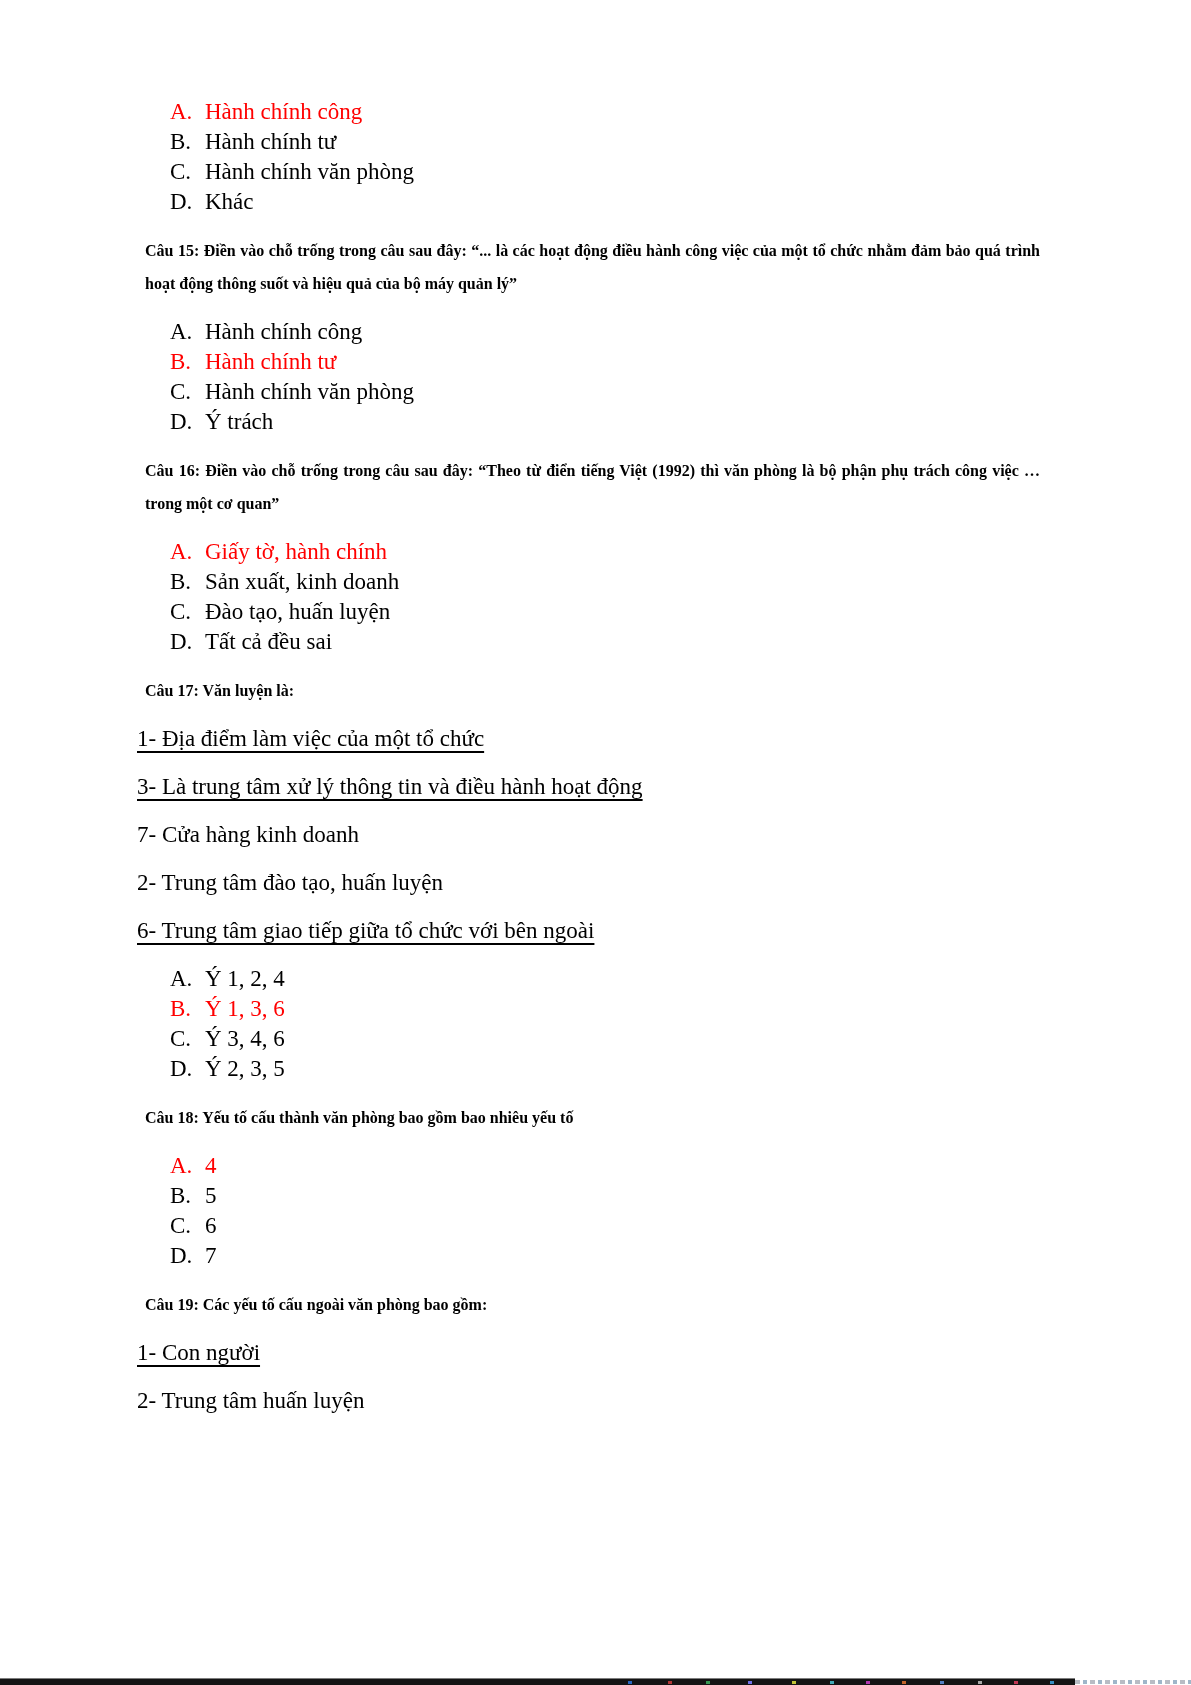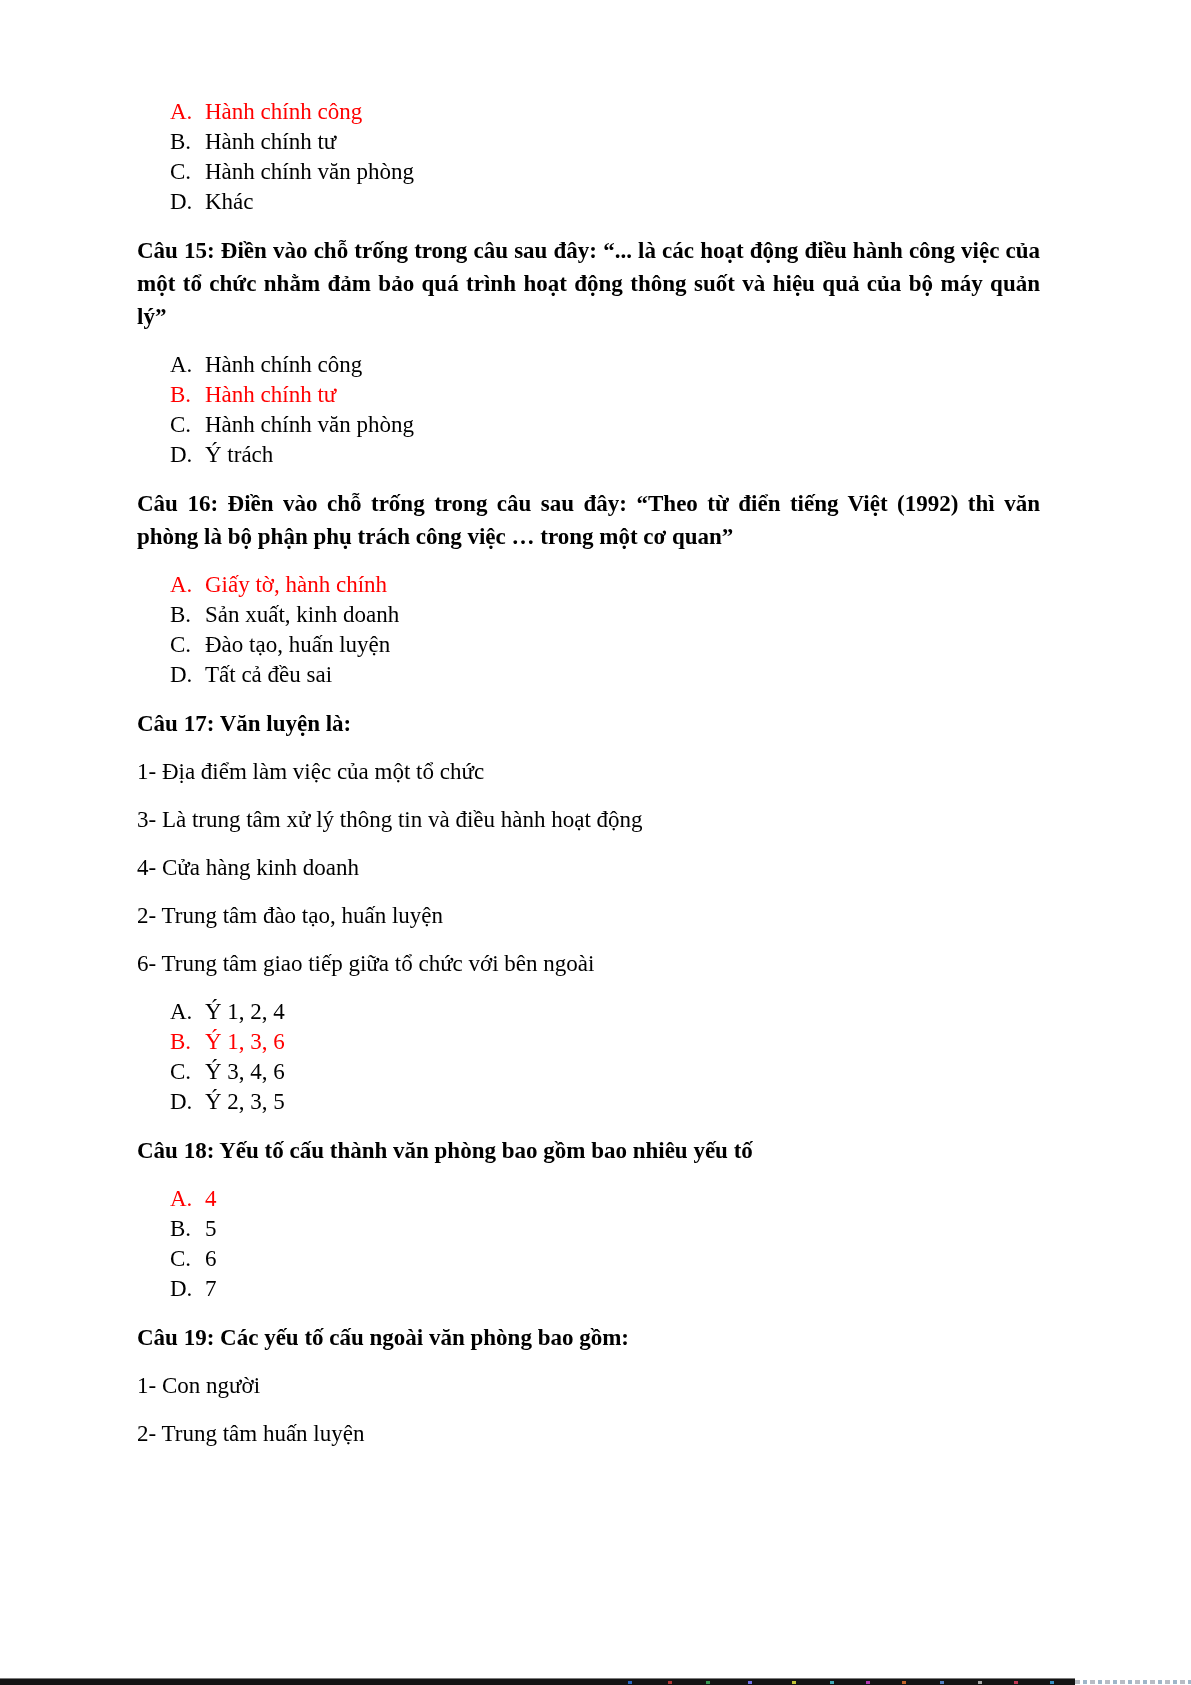--- a/index.html
+++ b/index.html
@@ -15,22 +15,22 @@
     color: #000000;
   }
   .content {
     position: absolute;
     left: 137px;
     top: 0;
     width: 903px;
     padding-top: 97px;
   }
   .heading {
-    margin: 0 0 17px 0;
-    font-size: 23px;
+    margin: 0 0 17px 8px;
+    font-size: 16px;
     line-height: 33px;
     font-weight: 700;
     text-align: justify;
   }
   ul.options {
     list-style: none;
     margin: 0 0 17px 0;
     padding: 0 0 0 33px;
   }
   ul.options li {
@@ -40,20 +40,21 @@
   }
   ul.options .marker {
     flex: 0 0 35px;
   }
   .item {
     margin: 0 0 18px 0;
     font-size: 23px;
     line-height: 30px;
   }
   .u {
+    text-decoration: underline;
     text-decoration-thickness: 2px;
     text-underline-offset: 5px;
   }
   .red { color: var(--accent, #ff0000); }
 
   
   .footer-strip {
     position: absolute;
     left: 0;
     bottom: 0;
@@ -144,21 +145,21 @@
       </li>
       <li>
         <span class="marker">D.</span>
         <span>Tất cả đều sai</span>
       </li>
     </ul>
 
     <p class="heading">Câu 17: Văn luyện là:</p>
     <p class="item u">1- Địa điểm làm việc của một tổ chức</p>
     <p class="item u">3- Là trung tâm xử lý thông  tin và điều hành hoạt động</p>
-    <p class="item">4- Cửa hàng kinh doanh</p>
+    <p class="item">7- Cửa hàng kinh doanh</p>
     <p class="item">2- Trung tâm đào tạo, huấn luyện</p>
     <p class="item u">6- Trung tâm giao tiếp giữa tổ chức với bên ngoài</p>
     <ul class="options">
       <li>
         <span class="marker">A.</span>
         <span>Ý 1, 2, 4</span>
       </li>
       <li class="red">
         <span class="marker">B.</span>
         <span>Ý 1, 3, 6</span>

